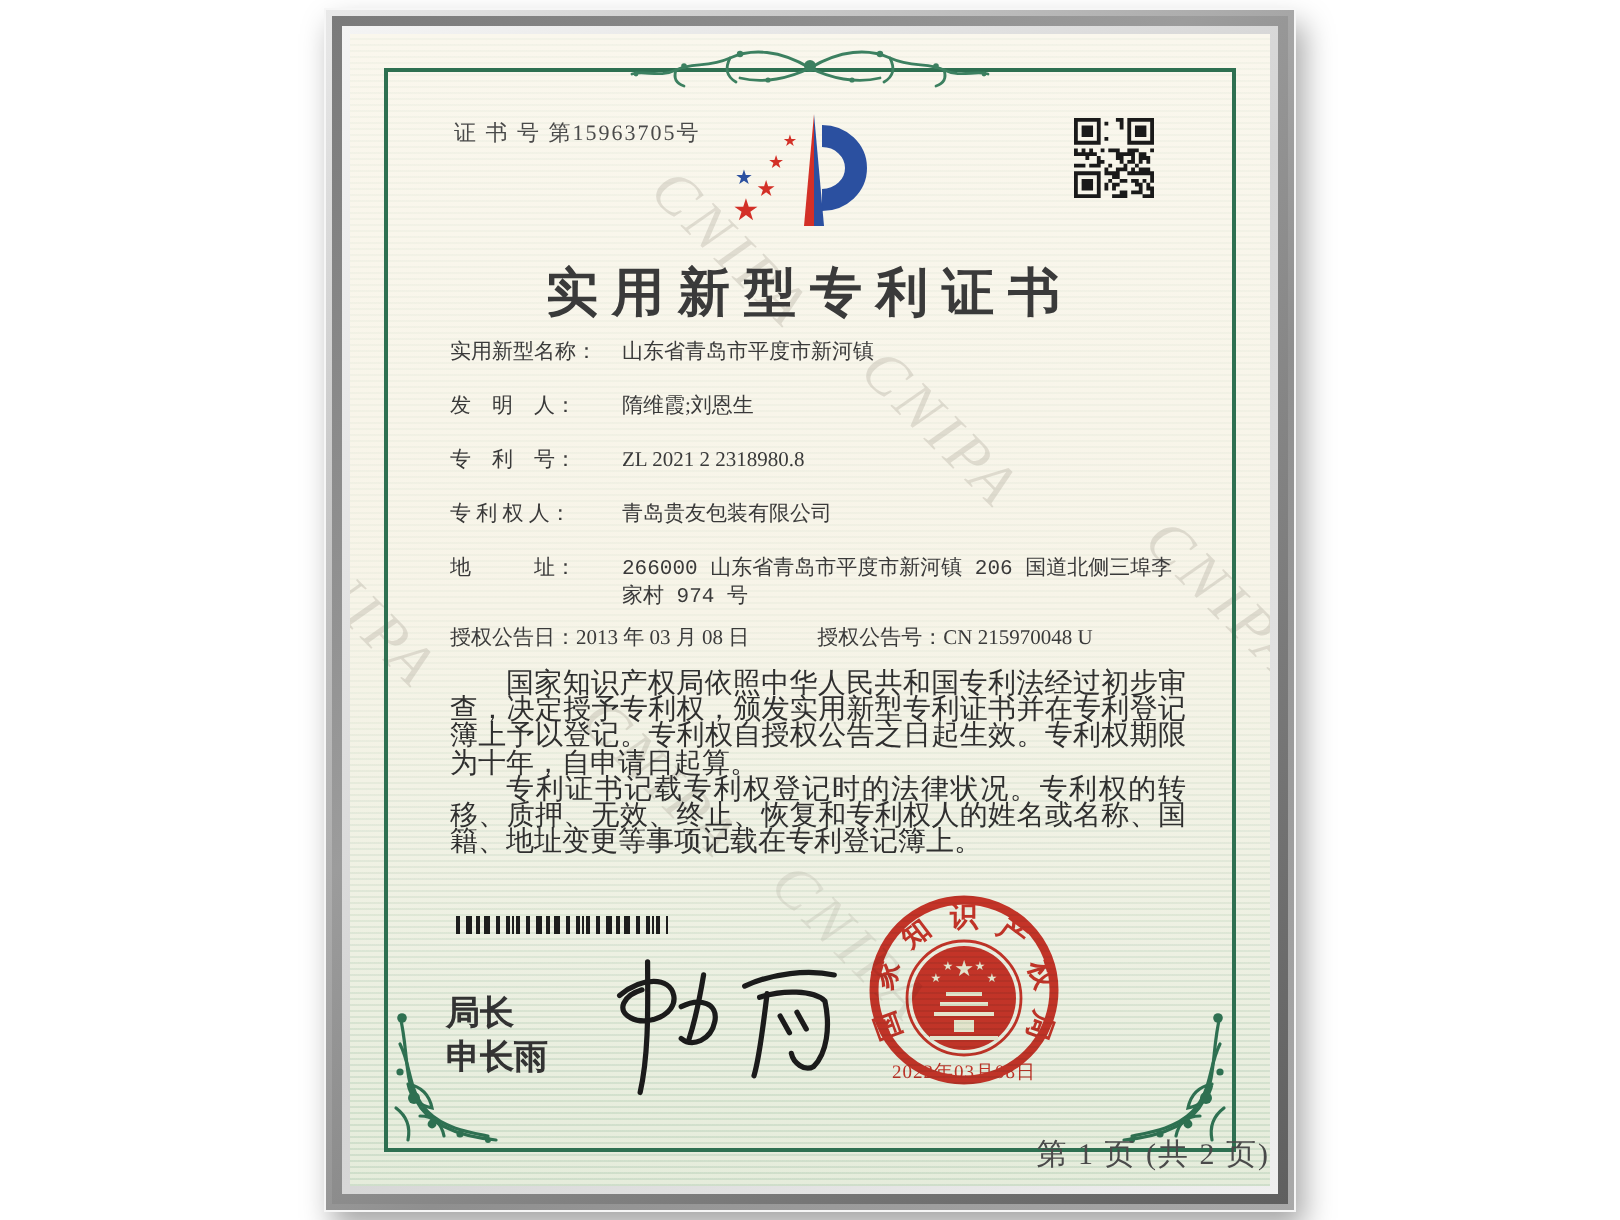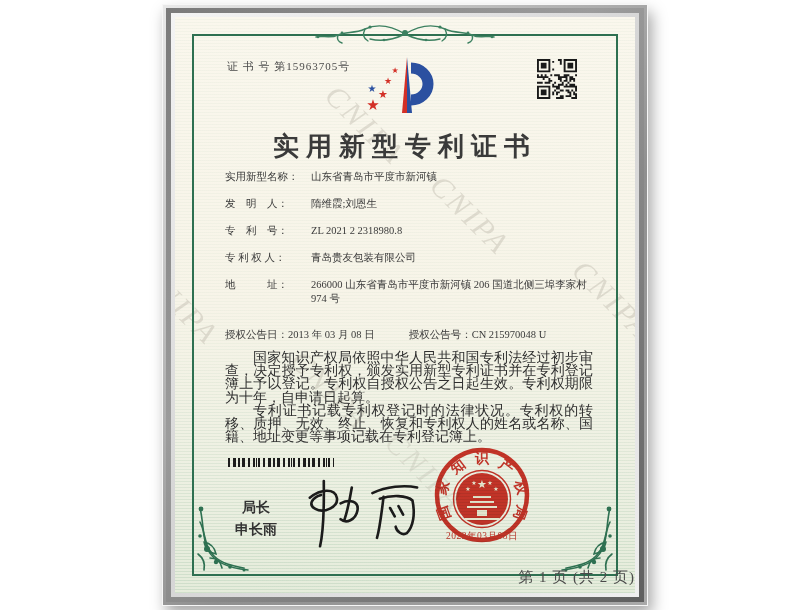--- a/index.html
+++ b/index.html
@@ -65,39 +65,39 @@
   .title {
     position:absolute; top:112px; left:0; right:0; text-align:center;
     font-size:26px; font-weight:700; letter-spacing:7px; color:#3a3a3a;
   }
 
   
   .body-block { position:absolute; left:50px; right:42px; top:153px; color:#3a3a3a; }
   .field-row { display:flex; font-size:10.5px; line-height:14px; margin-bottom:13px; }
   .field-label { width:86px; flex:0 0 86px; white-space:pre; }
   .field-value { flex:1; }
-  .field-row.address { margin-bottom:22px; }
+  .field-row.address { margin-bottom:7px;font-family:Liberation Mono, monospace; }
   .grant-row { display:flex; font-size:10.5px; line-height:14px; margin-bottom:9px; }
   .grant-pair { display:flex; }
   .grant-pair.second { margin-left:34px;align-items:flex-end; }
 
   .legal { font-size:14px; line-height:13.2px; color:#2f2f2f; text-align:justify; }
   .legal p { text-indent:2em; }
 
   
   .barcode {
     position:absolute; left:53px; top:441px; width:106px; height:9px;
     background:
       repeating-linear-gradient(90deg,#1d1d1d 0 2px,rgba(0,0,0,0) 2px 5px),
       repeating-linear-gradient(90deg,#1d1d1d 0 1px,rgba(0,0,0,0) 1px 7px);
   }
   .signer {
-    position:absolute; left:60px; top:479px;
+    position:absolute; left:48px; top:479px;
     font-family:"Liberation Sans","DejaVu Sans",sans-serif;
-    font-size:14px; font-weight:bold; color:#333; line-height:22px;text-align:center;
+    font-size:17px; font-weight:bold; color:#333; line-height:22px;
   }
   .signature { position:absolute; left:118px; top:458px; }
   .seal { position:absolute; left:240px; top:418px; opacity:.93; mix-blend-mode:multiply; }
   .page-footer {
     position:absolute; top:551px; left:0; right:0; text-align:right;
     font-size:15px; letter-spacing:1px; color:#4a4a4a;font-family:Liberation Serif, serif;
   }
 </style>
 </head>
 <body>

